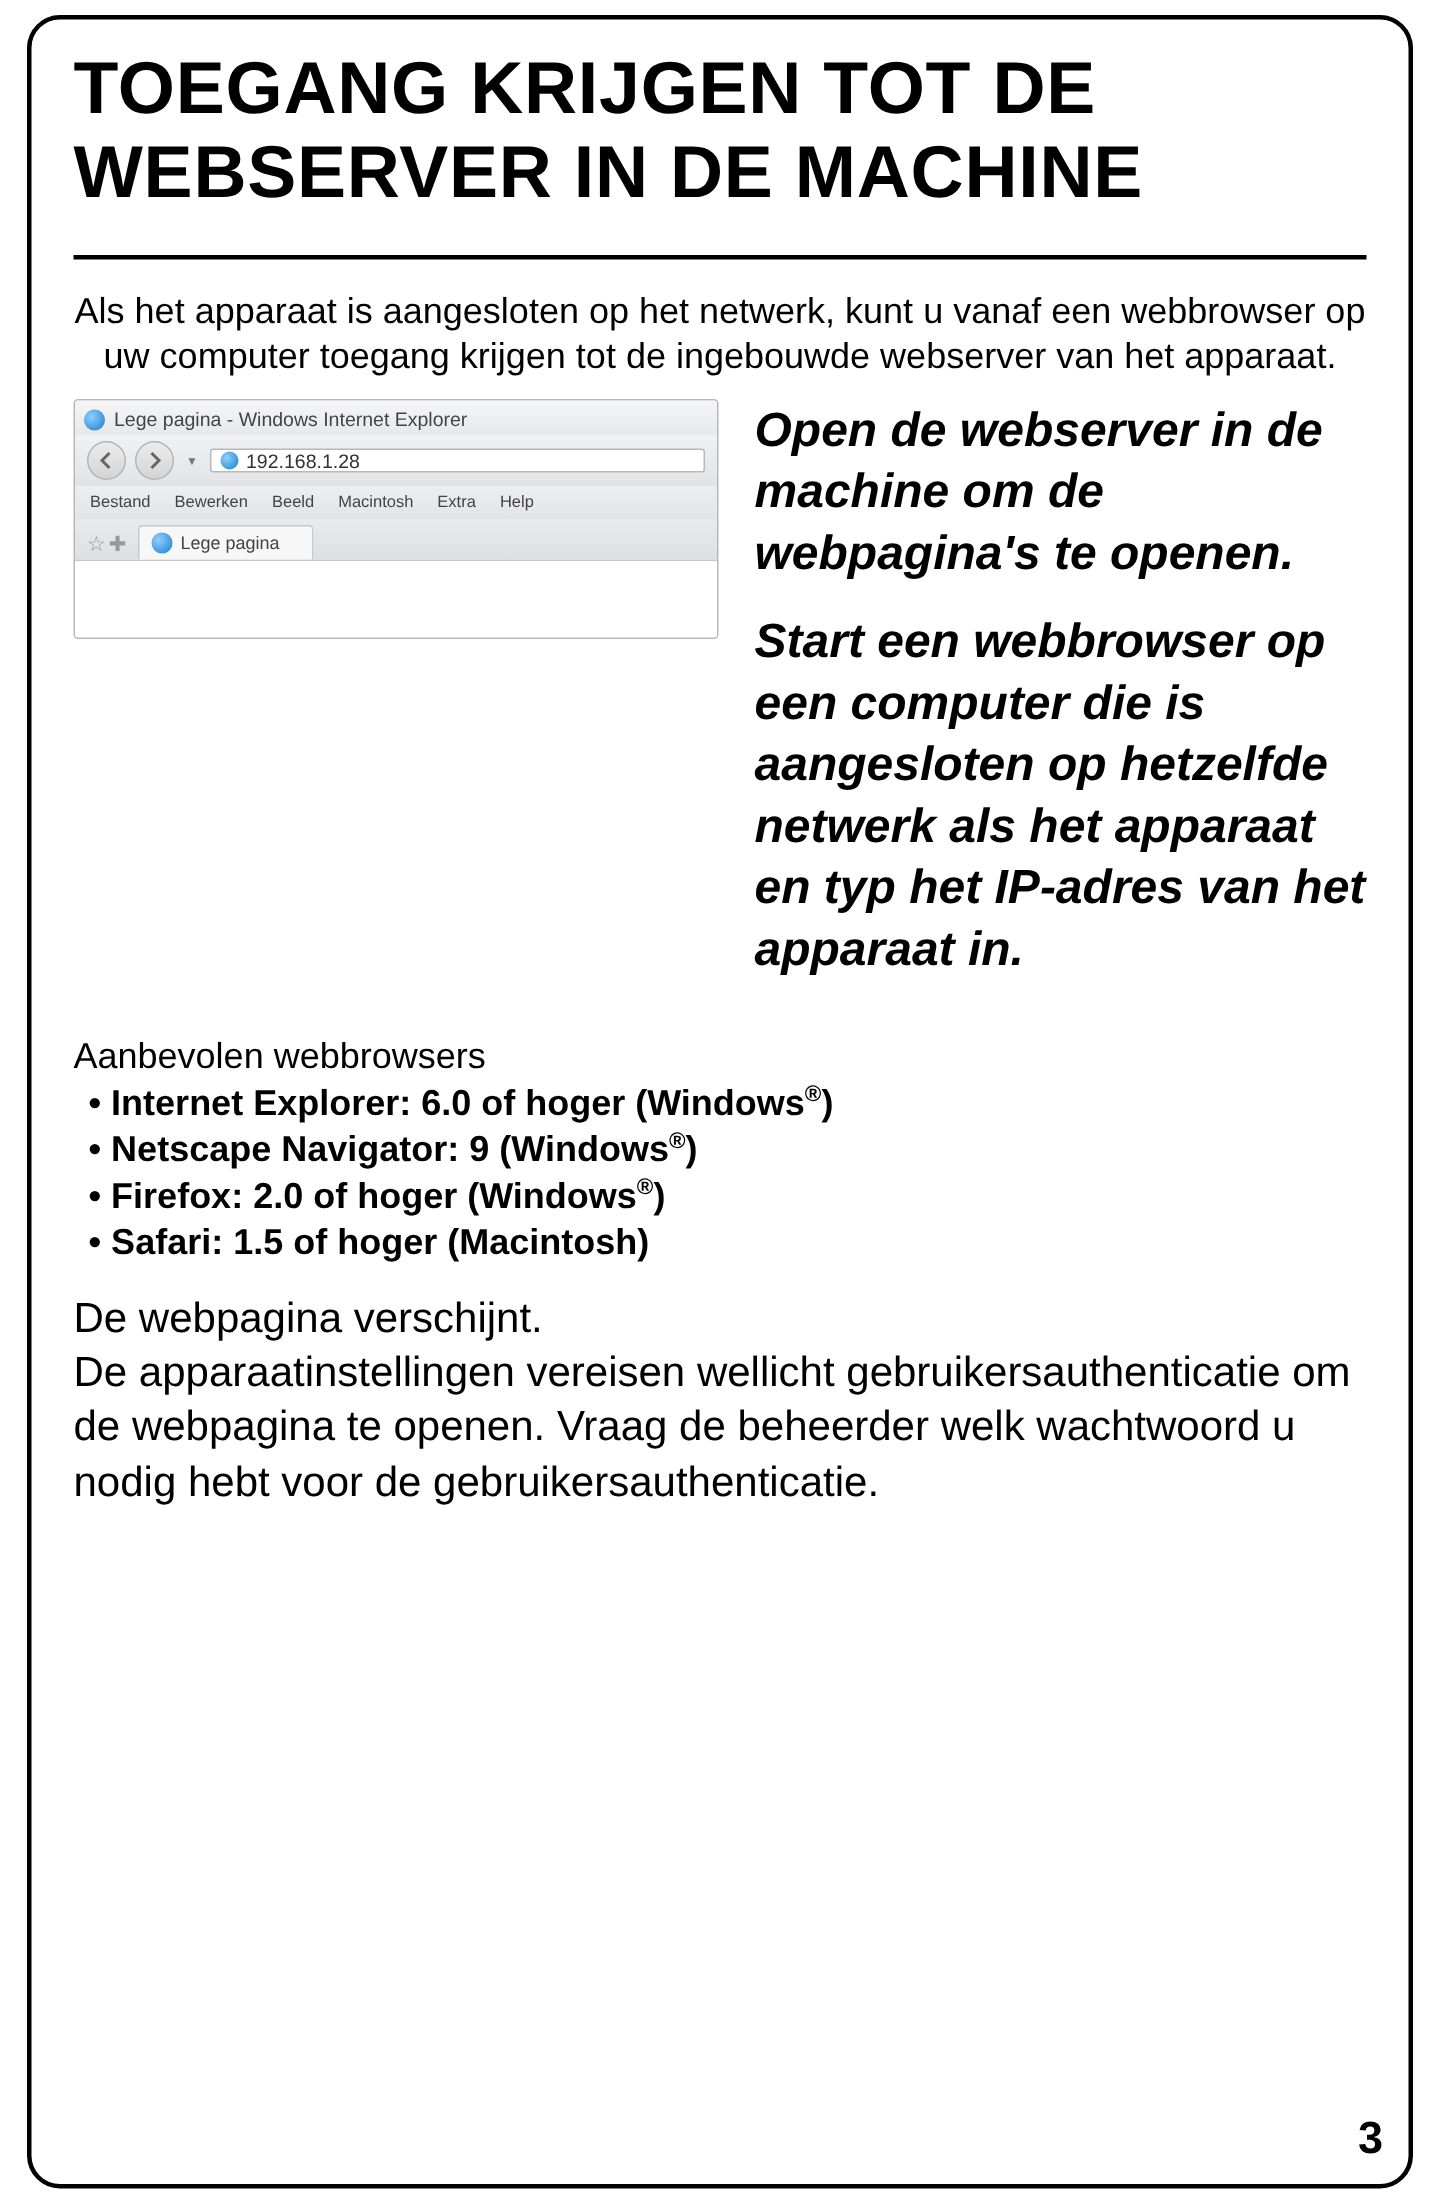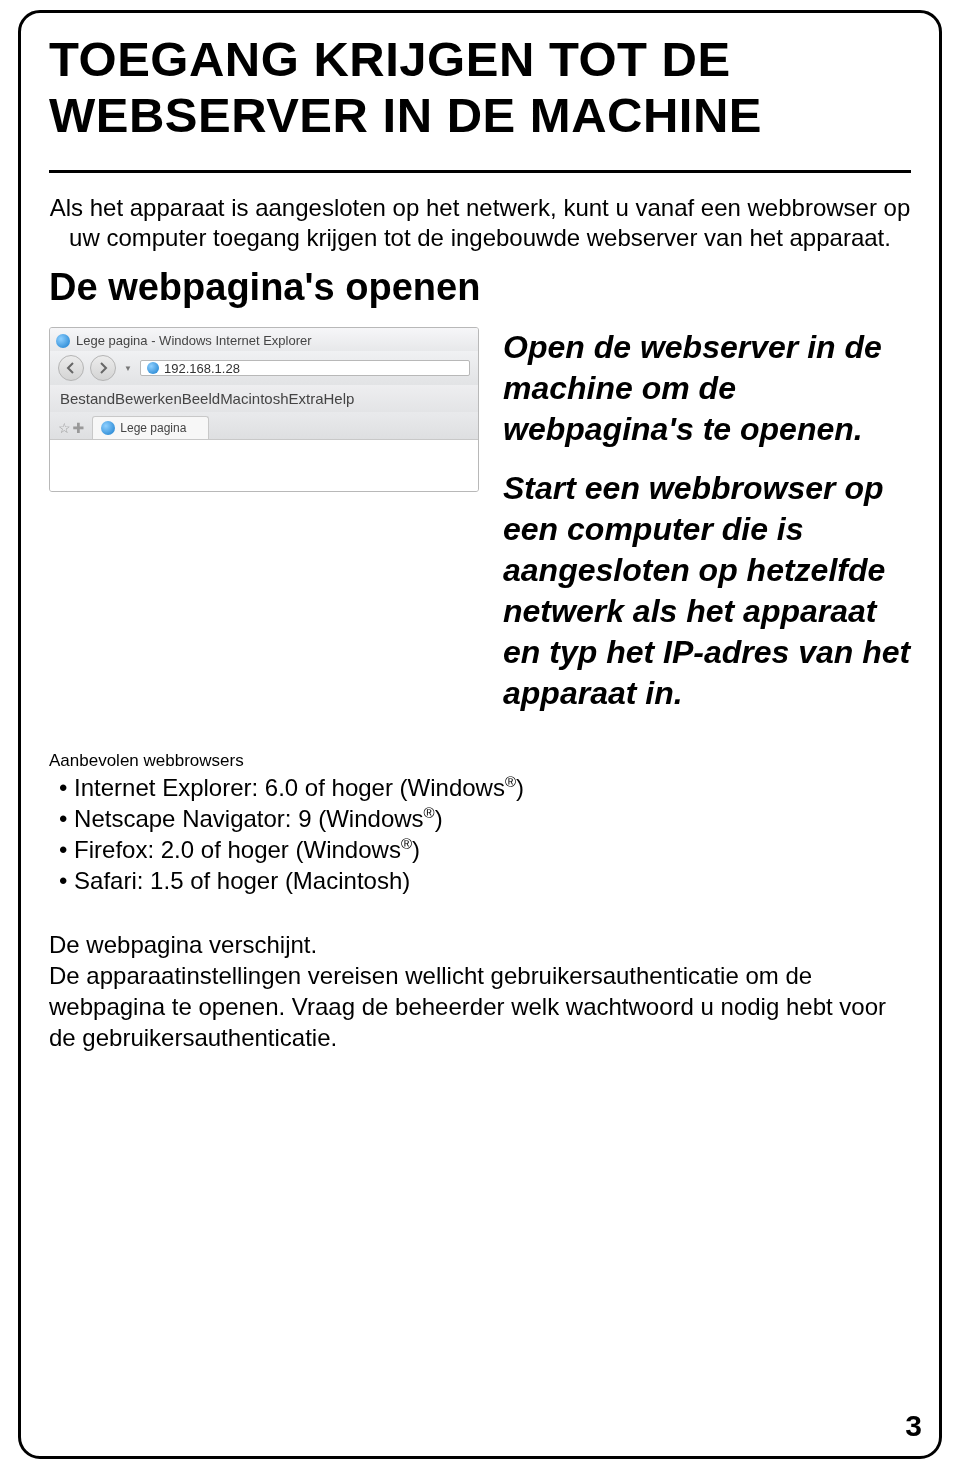--- a/index.html
+++ b/index.html
@@ -112,24 +112,25 @@
     border-radius: 2px;
     height: 16px;
     display: flex;
     align-items: center;
     gap: 5px;
     padding: 0 6px;
   }
   .addrbar .ie-icon { width: 12px; height: 12px; }
   .menurow {
     display: flex;
+    gap: 16px;
     padding: 5px 10px;
     background: linear-gradient(#eeeef0, #e3e4e6);
     color: #444;
-    font-size: 15px;
+    font-size: 11px;
   }
   .tabrow {
     display: flex;
     align-items: center;
     gap: 8px;
     padding: 4px 8px 0 8px;
     background: linear-gradient(#e9eaec, #dedfe1);
   }
   .star-cluster {
     display: flex;
@@ -154,58 +155,58 @@
   .content-area { background: #fff; height: 52px; border-top: 1px solid #c8c8c8; }
 
   .instruction {
     font-size: 32px;
     font-weight: 900;
     line-height: 1.28;
     margin-bottom: 18px;
     font-style: italic;
   }
   .browsers-lead {
-    font-size: 17px;
+    font-size: 24px;
     line-height: 1.3;
     margin-top: 6px;
   }
   ul.browsers {
     list-style: none;
     font-size: 24px;
     line-height: 1.3;
     margin-left: 10px;
+    font-weight: bold;
   }
   ul.browsers li::before {
     content: "• ";
   }
   .reg { font-size: 15px; vertical-align: super; }
   .footer-block {
-    font-size: 24px;
+    font-size: 28px;
     line-height: 1.3;
-    margin-top: 32px;
+    margin-top: 16px;
   }
   .page-number {
     position: absolute;
     bottom: 26px;
     right: 38px;
     font-size: 30px;
     font-weight: 900;
   }
 </style>
 </head>
 <body>
 
 <div class="page-border">
 
   <h1 class="title">TOEGANG KRIJGEN TOT DE WEBSERVER IN DE MACHINE</h1>
   <hr class="divider">
 
   <p class="intro">Als het apparaat is aangesloten op het netwerk, kunt u vanaf een webbrowser op uw computer toegang krijgen tot de ingebouwde webserver van het apparaat.</p>
 
-  <h2 class="subhead">De webpagina's openen</h2>
 
   <div class="columns">
     <div class="col-left">
       <div class="browser-window">
         <div class="browser-titlebar">
           <span class="ie-icon"></span>
           <span>Lege pagina - Windows Internet Explorer</span>
         </div>
         <div class="navrow">
           <div class="navbtn">

